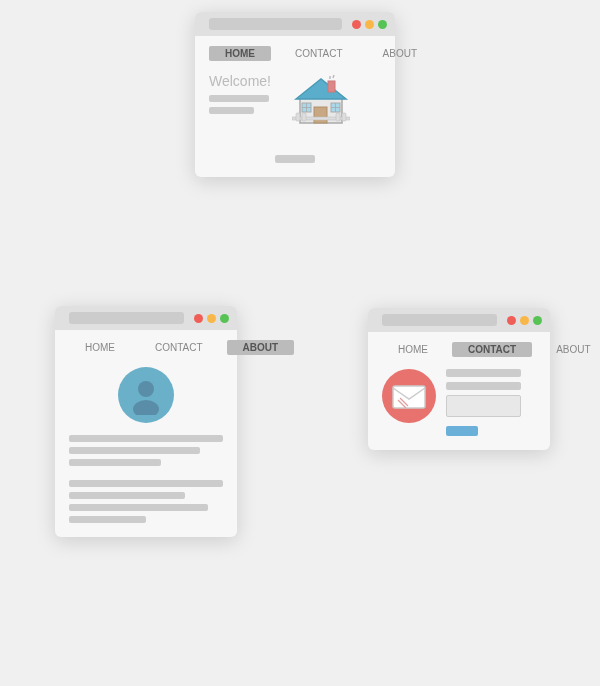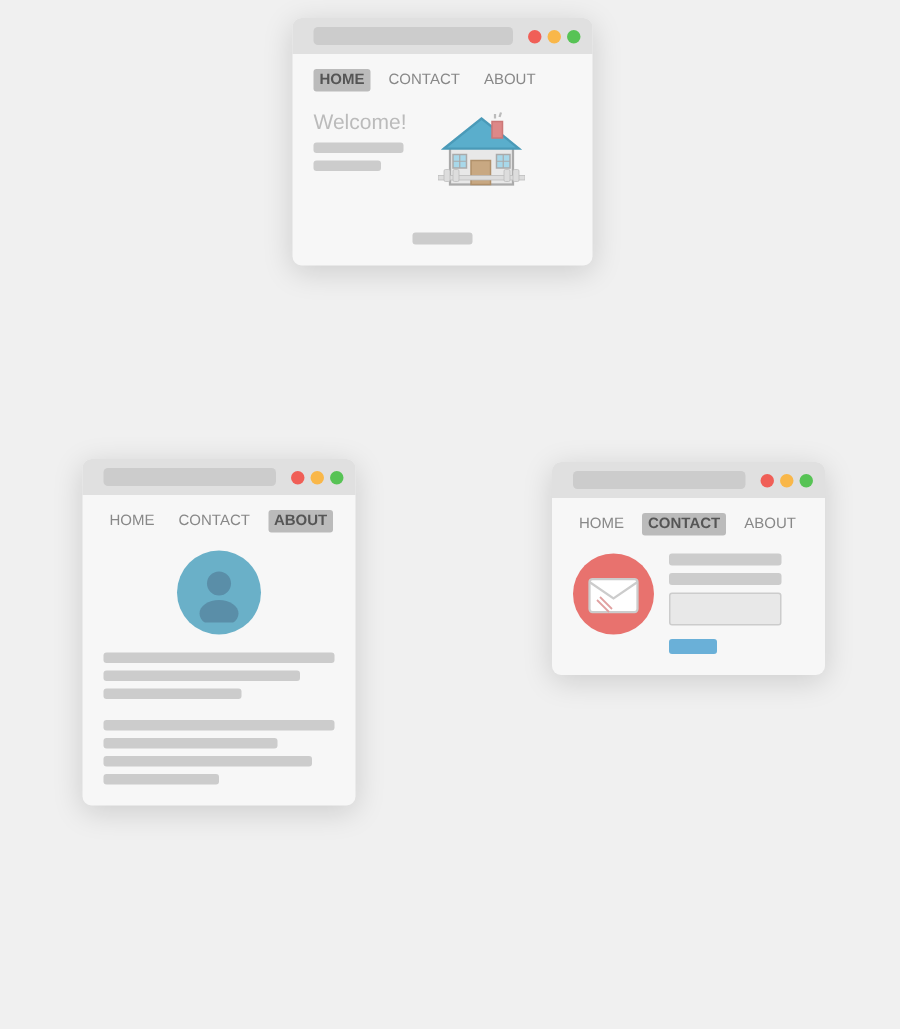--- a/index.html
+++ b/index.html
@@ -55,21 +55,21 @@
     .nav-bar {
       display: flex;
       align-items: center;
       gap: 8px;
       margin-bottom: 12px;
     }
 
     .nav-item {
       font-size: 10px;
       color: #888;
-      padding: 2px 4px;
+      padding: 2px 16px;
       border-radius: 2px;
       cursor: pointer;
     }
     .nav-item.active {
       background: #bbb;
       color: #555;
       font-weight: bold;
     }
 
     

